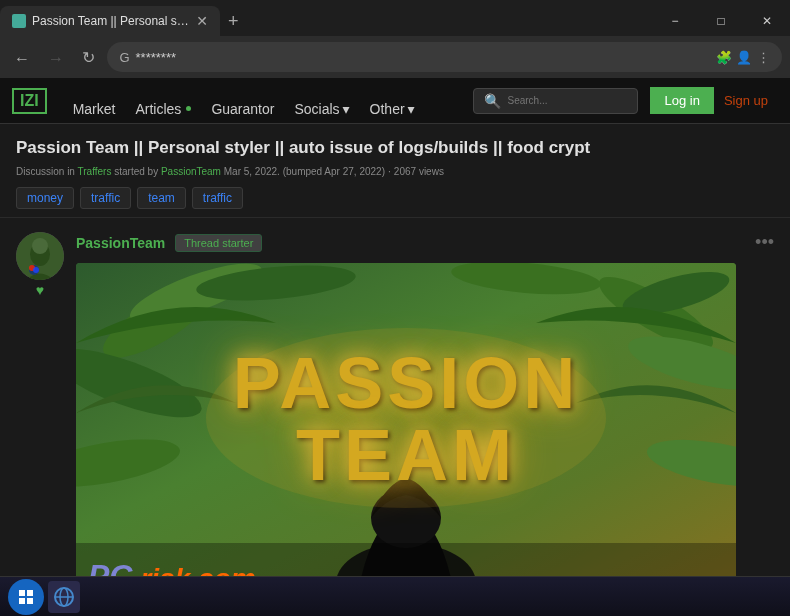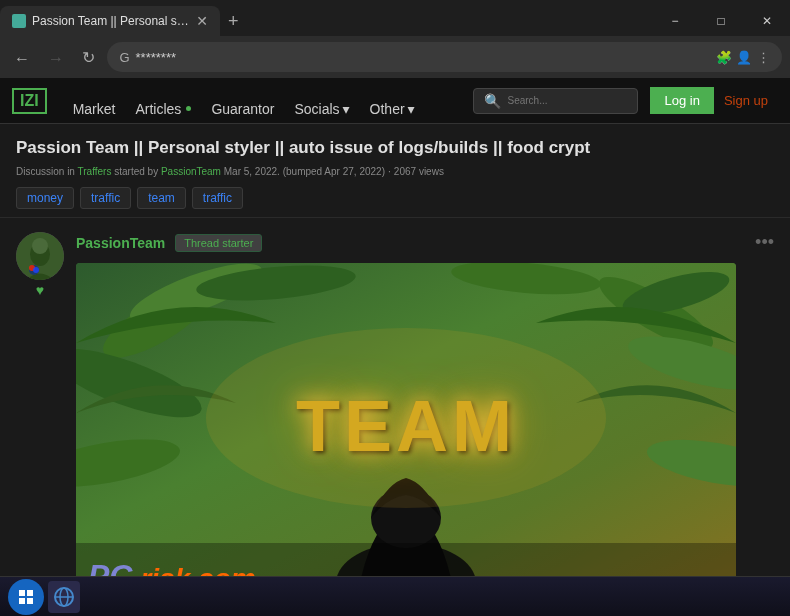--- a/index.html
+++ b/index.html
@@ -225,20 +225,21 @@
 
             <ellipse cx="330" cy="320" rx="70" ry="40" fill="#111111" opacity="0.9"></ellipse>
             <path d="M280 340 Q290 280 310 260 Q330 240 350 260 Q370 280 380 340 Z" fill="#0a0a0a"></path>
             <ellipse cx="330" cy="255" rx="35" ry="30" fill="#111111"></ellipse>
             <path d="M295 255 Q310 220 330 215 Q350 220 365 255 Q350 235 330 232 Q310 235 295 255 Z" fill="#0a0a0a"></path>
 
             <ellipse cx="330" cy="155" rx="200" ry="90" fill="#d4a020" opacity="0.15"></ellipse>
           </svg>
 
           <div class="passion-text-wrapper">
+            <div class="passion-word" style="display:block;">PASSION</div>
             <div class="passion-word" style="display:block;">TEAM</div>
           </div>
 
           <div class="watermark-area">
             <span class="watermark-logo">ΡС</span>
             <span class="watermark-risk">risk.com</span>
           </div>
         </div>
       </div>
     </div>

